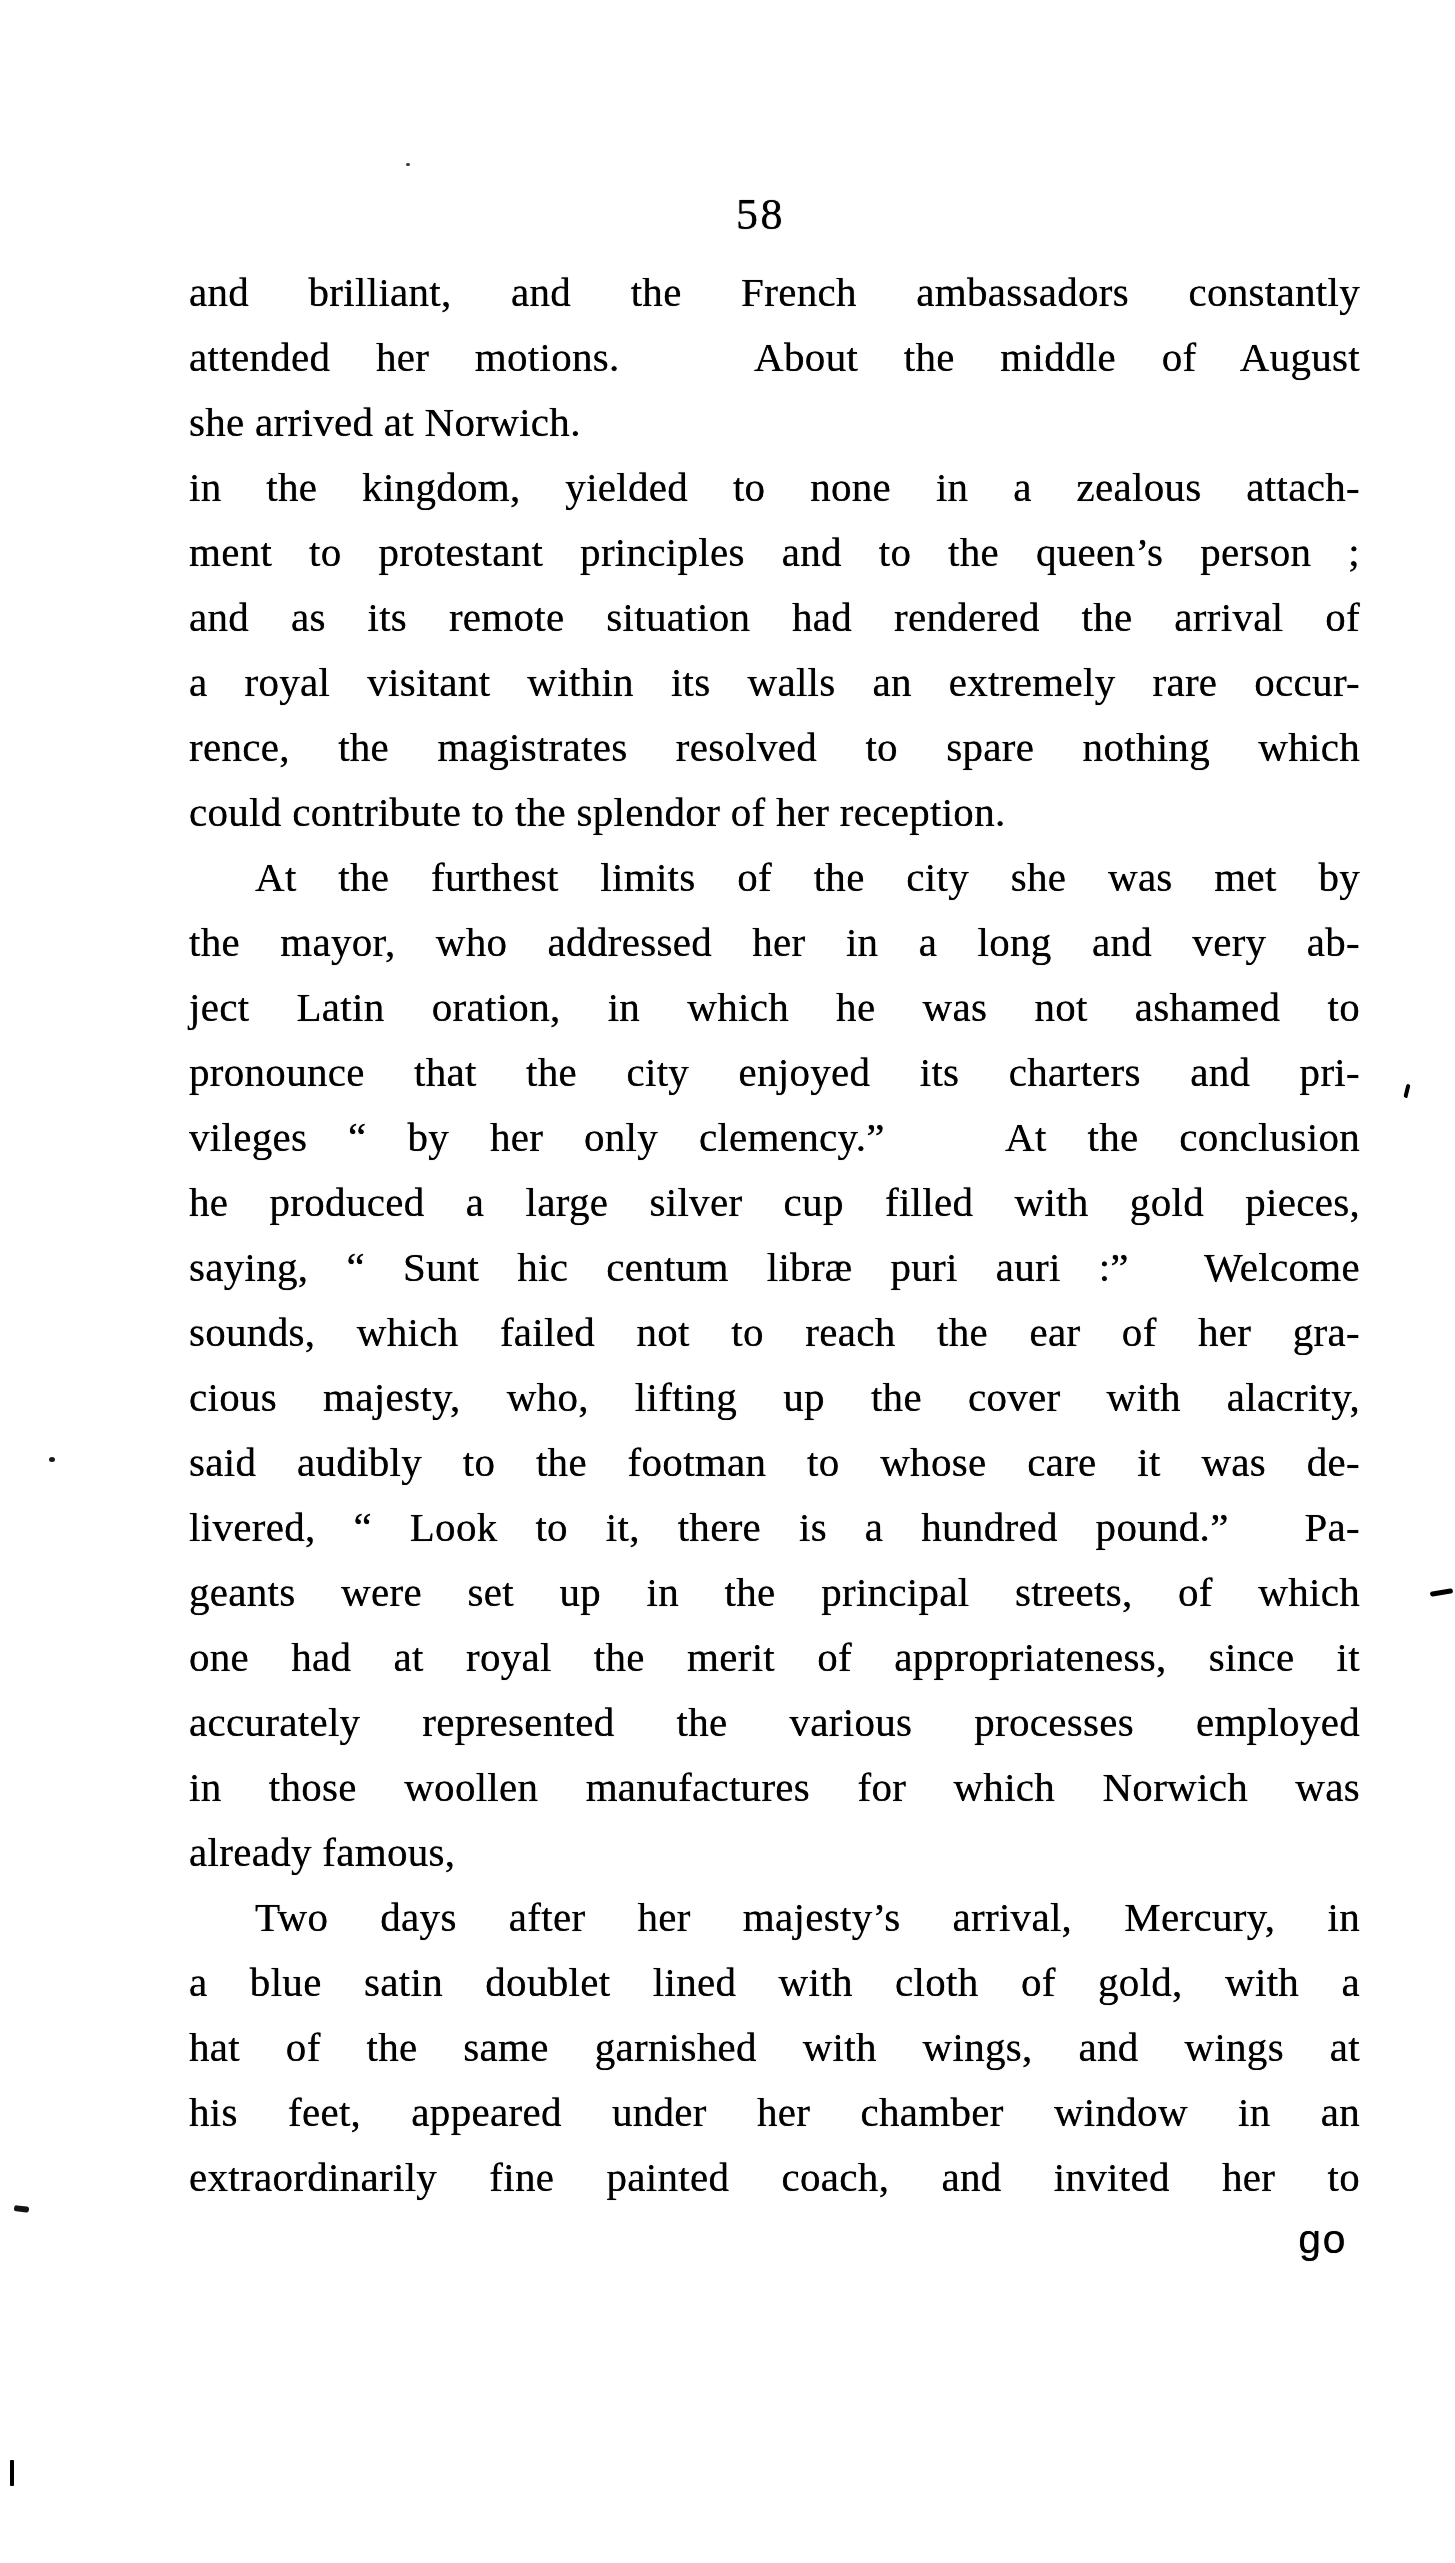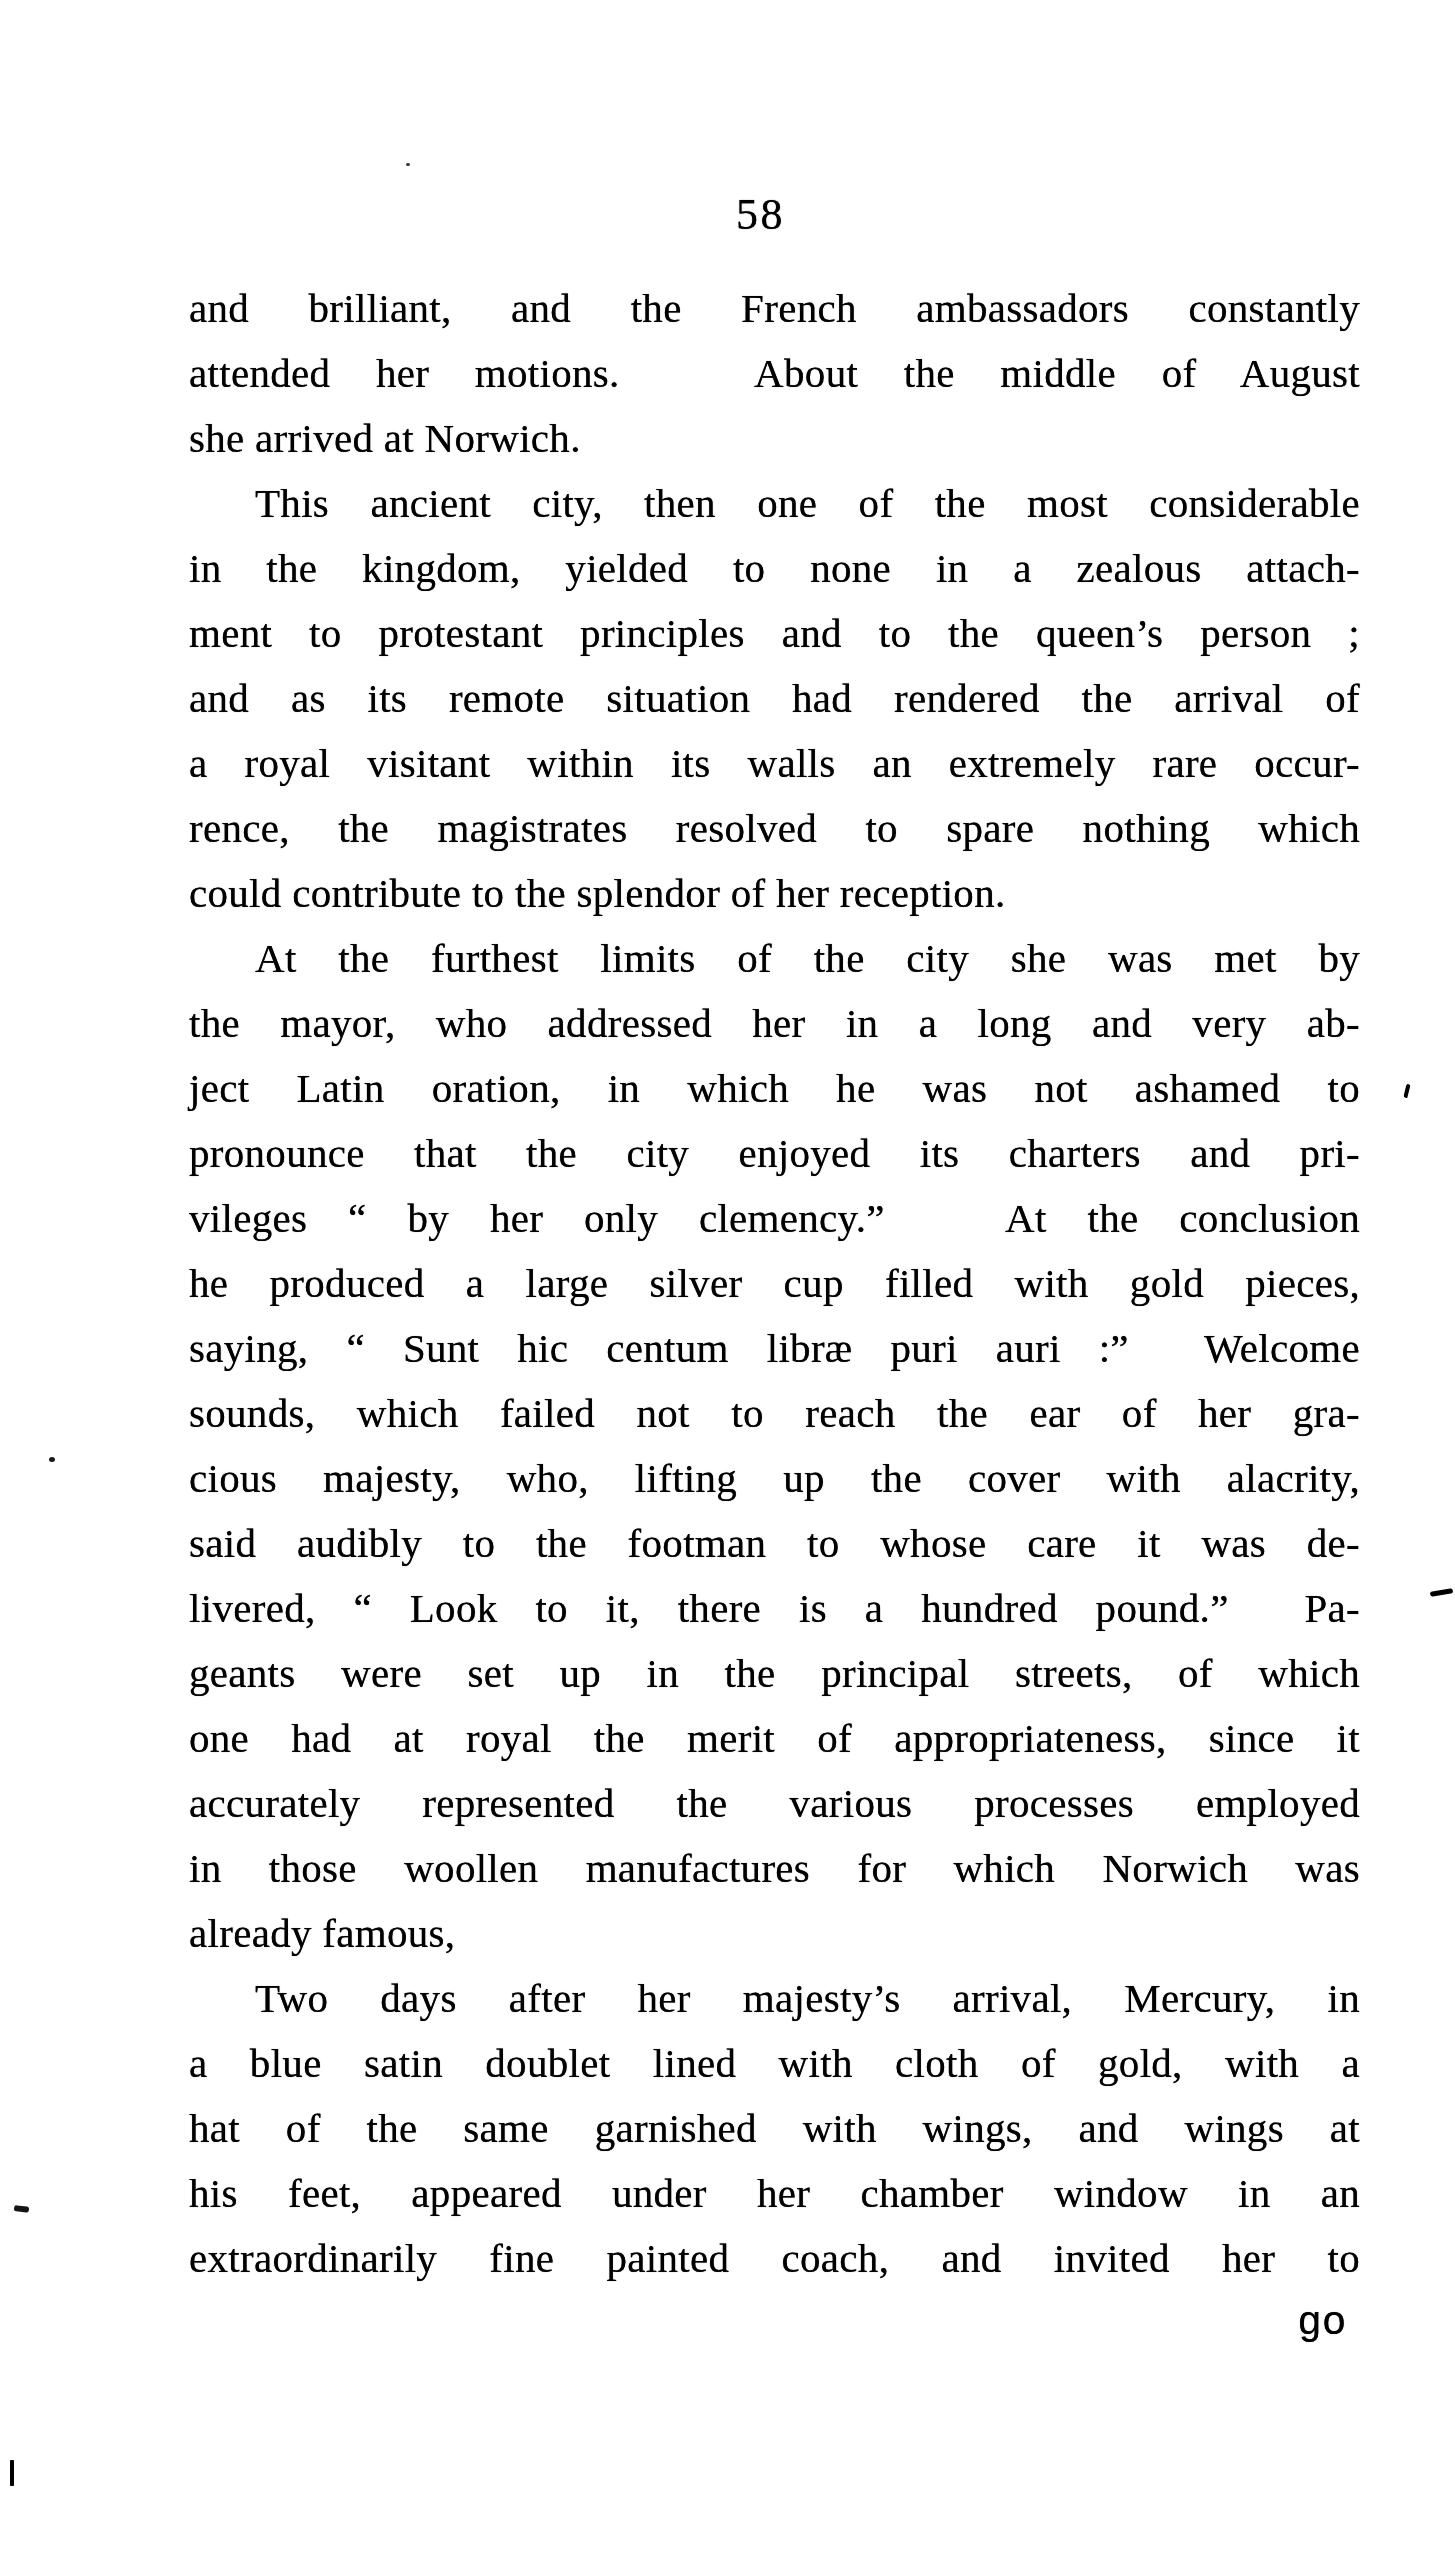--- a/index.html
+++ b/index.html
@@ -20,21 +20,21 @@
       top: 189px;
       left: 175px;
       width: 1171px;
       text-align: center;
       font-size: 44px;
       letter-spacing: 2.6px;
       text-shadow: 0 0 0.9px rgba(0,0,0,0.9);
     }
     .text-block {
       position: absolute;
-      top: 276px;
+      top: 260px;
       left: 189px;
       width: 1171px;
     }
     .line {
       font-size: 41px;
       line-height: 65px;
       height: 65px;
       white-space: nowrap;
       letter-spacing: 0.3px;
       text-align: justify;
@@ -72,21 +72,20 @@
   </style>
 </head>
 <body>
 
 <div class="page-number">58</div>
 
 <div class="text-block">
   <div class="line">and brilliant, and the French ambassadors constantly</div>
   <div class="line">attended her motions.&nbsp;&nbsp; About the middle of August</div>
   <div class="line endline">she arrived at Norwich.</div>
-  <div class="line indent">This ancient city, then one of the most considerable</div>
   <div class="line">in the kingdom, yielded to none in a zealous attach-</div>
   <div class="line">ment to protestant principles and to the queen’s person ;</div>
   <div class="line">and as its remote situation had rendered the arrival of</div>
   <div class="line">a royal visitant within its walls an extremely rare occur-</div>
   <div class="line">rence, the magistrates resolved to spare nothing which</div>
   <div class="line endline">could contribute to the splendor of her reception.</div>
   <div class="line indent">At the furthest limits of the city she was met by</div>
   <div class="line">the mayor, who addressed her in a long and very ab-</div>
   <div class="line">ject Latin oration, in which he was not ashamed to</div>
   <div class="line">pronounce that the city enjoyed its charters and pri-</div>

